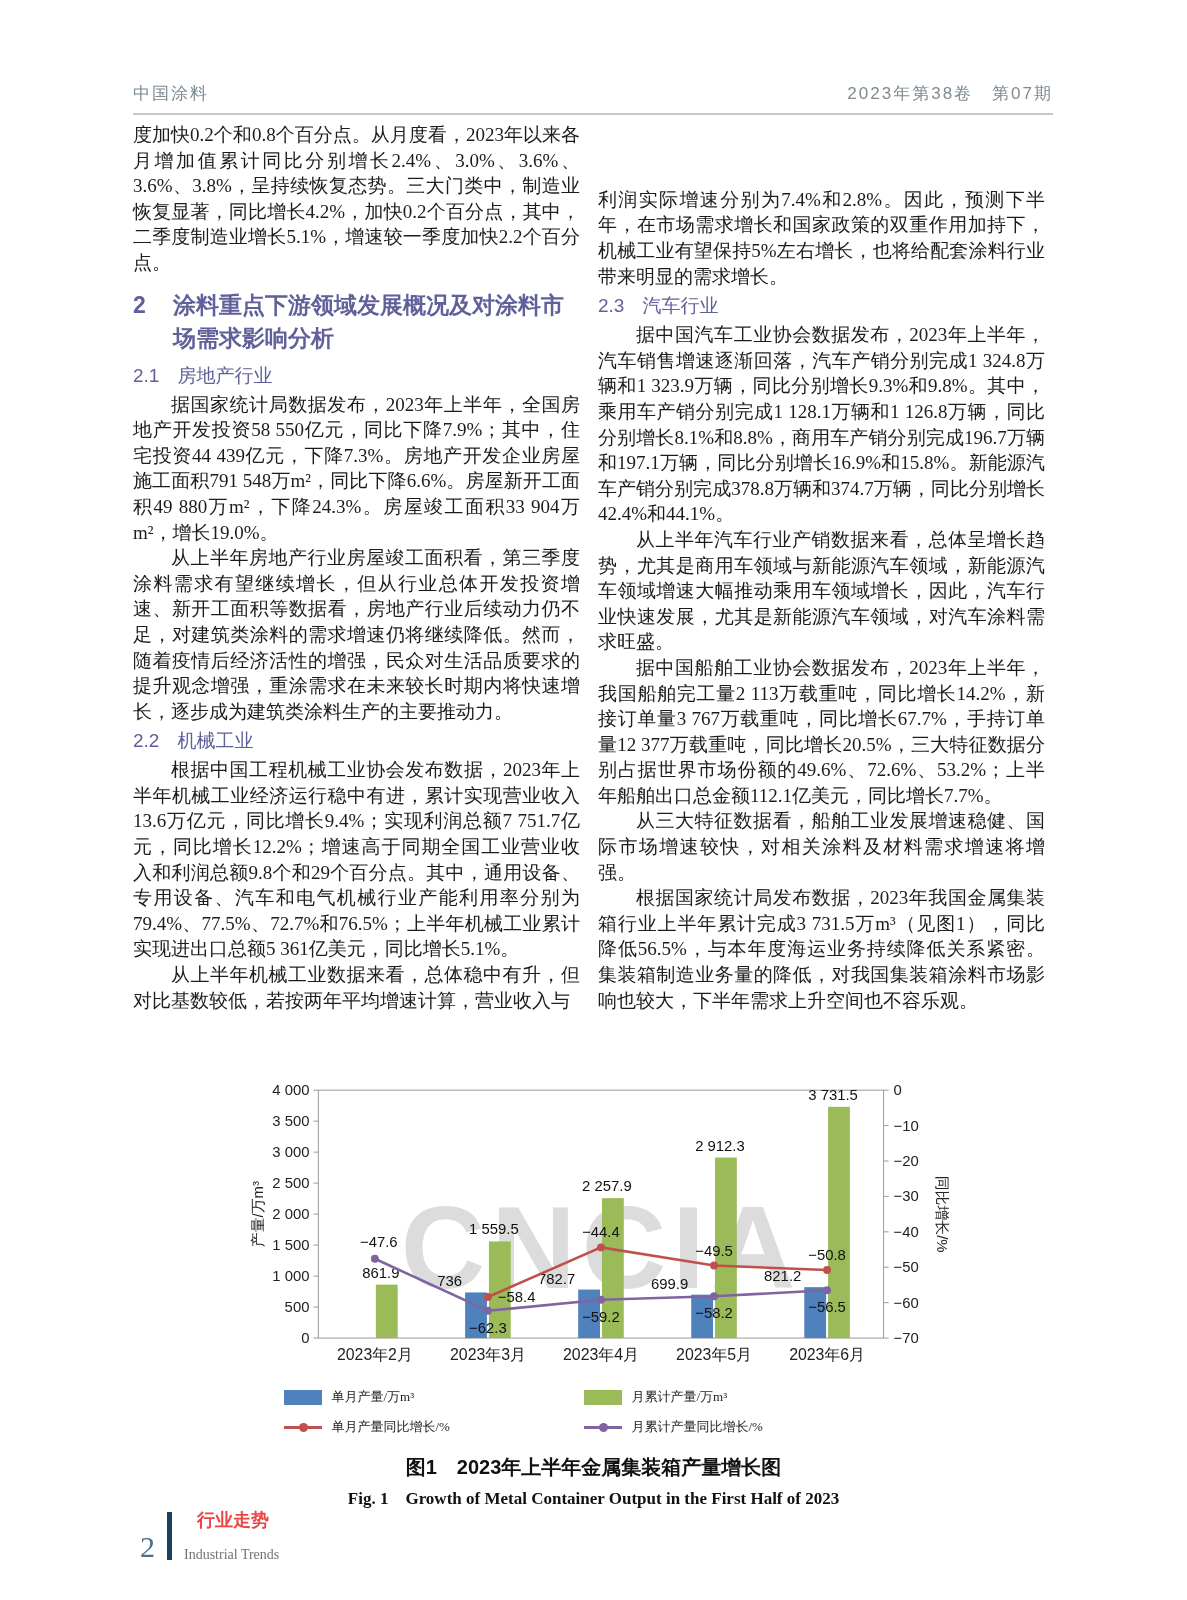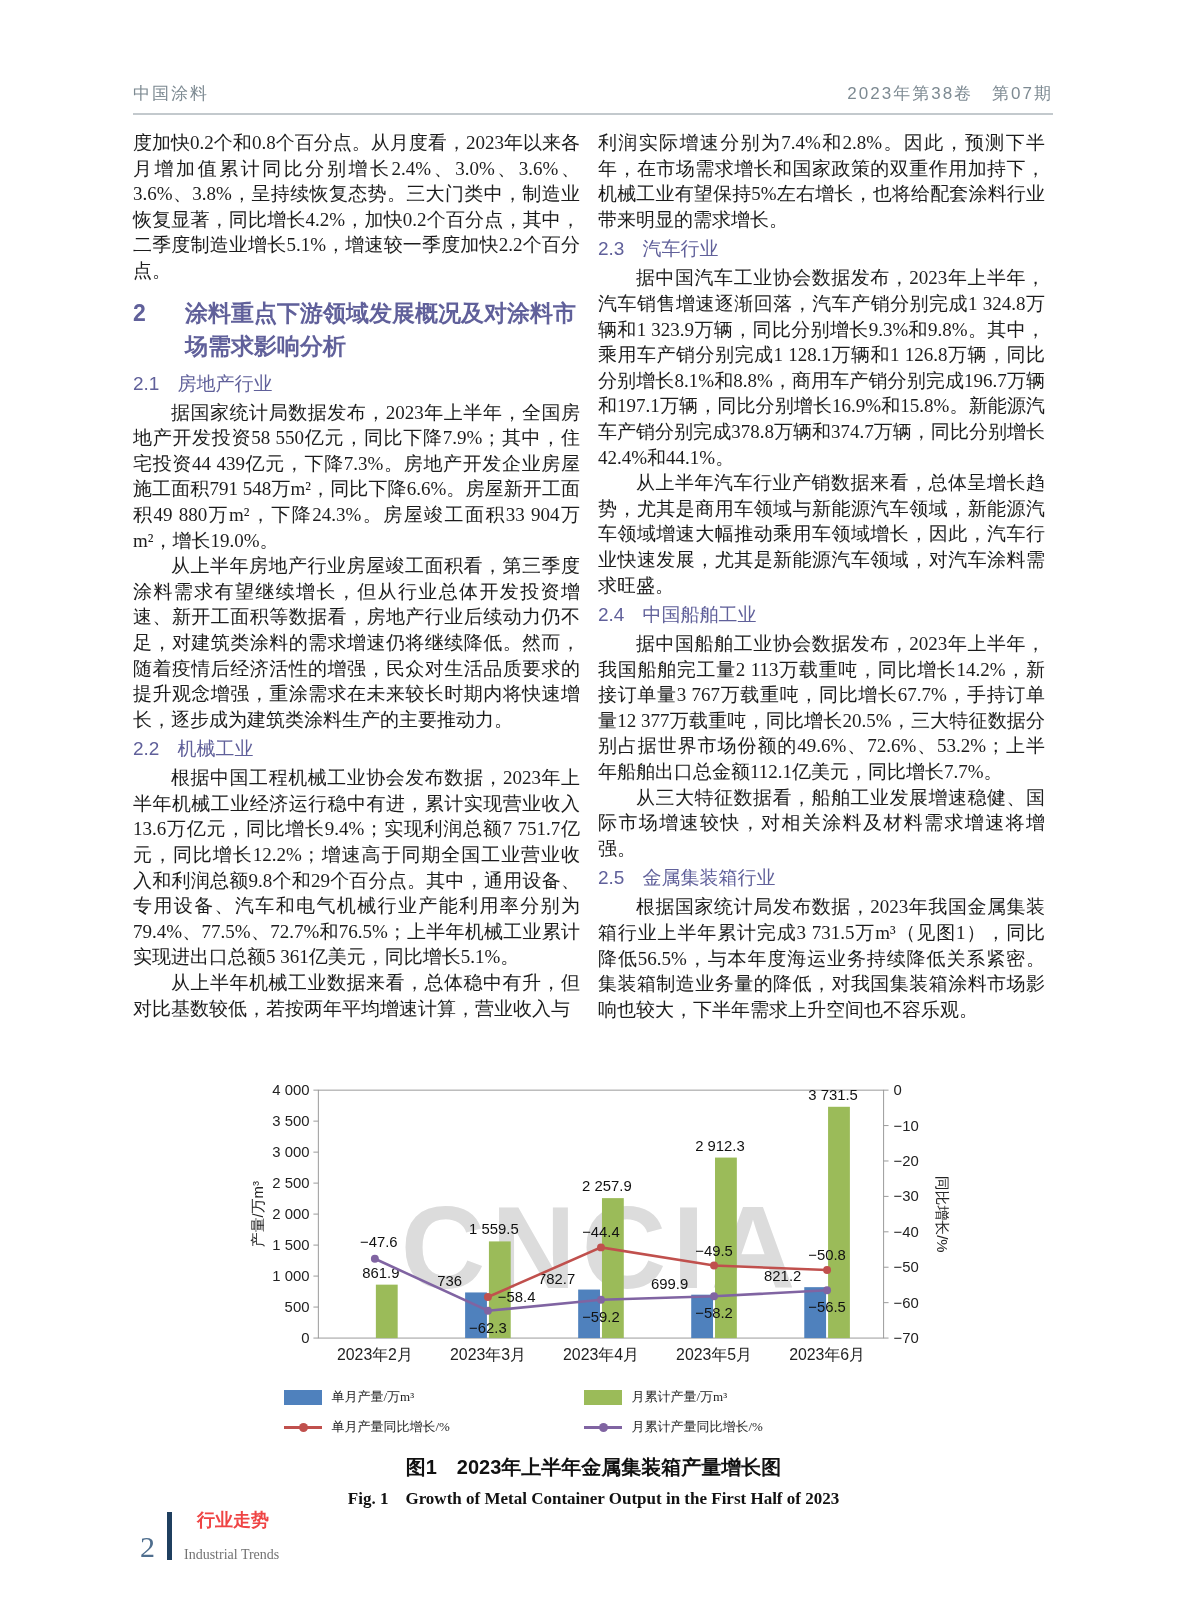--- a/index.html
+++ b/index.html
@@ -12,34 +12,34 @@
   
   .header{
     position:absolute; left:133px; top:82px; width:920px;
     display:flex; justify-content:space-between; align-items:center;
     font-family:"Liberation Sans","DejaVu Sans",sans-serif;
     font-size:17px; color:#7d8a92; letter-spacing:2px;
     padding-bottom:8px; border-bottom:2px solid #c3c9cd;
   }
   
   .columns{
-    position:absolute; left:133px; top:130px; width:920px;
-    display:flex; gap:18px;
+    position:absolute; left:133px; top:122px; width:920px;
+    display:flex; gap:18px;align-items:flex-end;
   }
   .col{width:447px; font-size:19px; line-height:25.6px; text-align:justify;}
   .col p{margin:0; text-indent:2em;}
   .col p.no-indent{text-indent:0;}
   .h2{
     display:flex; margin:13px 0 7px 0;
     font-family:"Liberation Sans","DejaVu Sans",sans-serif;
     font-weight:bold; font-size:23px; line-height:33px; color:#60609a;
     text-align:left;
   }
   .h2 .h2-num{flex:0 0 40px;}
-  .h2 .h2-text{flex:1;margin-left:12px;}
+  .h2 .h2-text{flex:1;}
   .h3{
     display:flex; gap:18px; margin:3px 0 2px 0;
     font-family:"Liberation Sans","DejaVu Sans",sans-serif;
     font-weight:normal; font-size:19px; line-height:28px; color:#60609a;
     text-align:left;
   }
   
   .figure{position:absolute; left:0; top:1078px; width:1187px;}
   .chart-wrap{width:714px; margin:0 auto; position:relative; left:4px;}
   svg{display:block;}
@@ -111,30 +111,22 @@
     </div>
 
     <div class="col">
       <p class="no-indent">利润实际增速分别为7.4%和2.8%。因此，预测下半年，在市场需求增长和国家政策的双重作用加持下，机械工业有望保持5%左右增长，也将给配套涂料行业带来明显的需求增长。</p>
       <div class="h3">
         <span>2.3</span>
         <span>汽车行业</span>
       </div>
       <p>据中国汽车工业协会数据发布，2023年上半年，汽车销售增速逐渐回落，汽车产销分别完成1 324.8万辆和1 323.9万辆，同比分别增长9.3%和9.8%。其中，乘用车产销分别完成1 128.1万辆和1 126.8万辆，同比分别增长8.1%和8.8%，商用车产销分别完成196.7万辆和197.1万辆，同比分别增长16.9%和15.8%。新能源汽车产销分别完成378.8万辆和374.7万辆，同比分别增长42.4%和44.1%。</p>
       <p>从上半年汽车行业产销数据来看，总体呈增长趋势，尤其是商用车领域与新能源汽车领域，新能源汽车领域增速大幅推动乘用车领域增长，因此，汽车行业快速发展，尤其是新能源汽车领域，对汽车涂料需求旺盛。</p>
-      <div class="h3">
-        <span>2.4</span>
-        <span>中国船舶工业</span>
-      </div>
       <p>据中国船舶工业协会数据发布，2023年上半年，我国船舶完工量2 113万载重吨，同比增长14.2%，新接订单量3 767万载重吨，同比增长67.7%，手持订单量12 377万载重吨，同比增长20.5%，三大特征数据分别占据世界市场份额的49.6%、72.6%、53.2%；上半年船舶出口总金额112.1亿美元，同比增长7.7%。</p>
       <p>从三大特征数据看，船舶工业发展增速稳健、国际市场增速较快，对相关涂料及材料需求增速将增强。</p>
-      <div class="h3">
-        <span>2.5</span>
-        <span>金属集装箱行业</span>
-      </div>
       <p>根据国家统计局发布数据，2023年我国金属集装箱行业上半年累计完成3 731.5万m³（见图1），同比降低56.5%，与本年度海运业务持续降低关系紧密。集装箱制造业务量的降低，对我国集装箱涂料市场影响也较大，下半年需求上升空间也不容乐观。</p>
     </div>
 
   </div>
 
   <div class="figure">
     <div class="chart-wrap">
       <svg id="chart-svg" width="714" height="298" viewBox="0 0 720 300" xmlns="http://www.w3.org/2000/svg">
           <text x="363" y="212" text-anchor="middle" font-size="118" font-weight="bold" fill="#dcdcdc" font-family="&quot;Liberation Sans&quot;,&quot;DejaVu Sans&quot;,sans-serif" letter-spacing="6">CNCIA</text>
           <rect x="78" y="12" width="570" height="250" fill="none" stroke="#9a9a9a" stroke-width="1"></rect>

